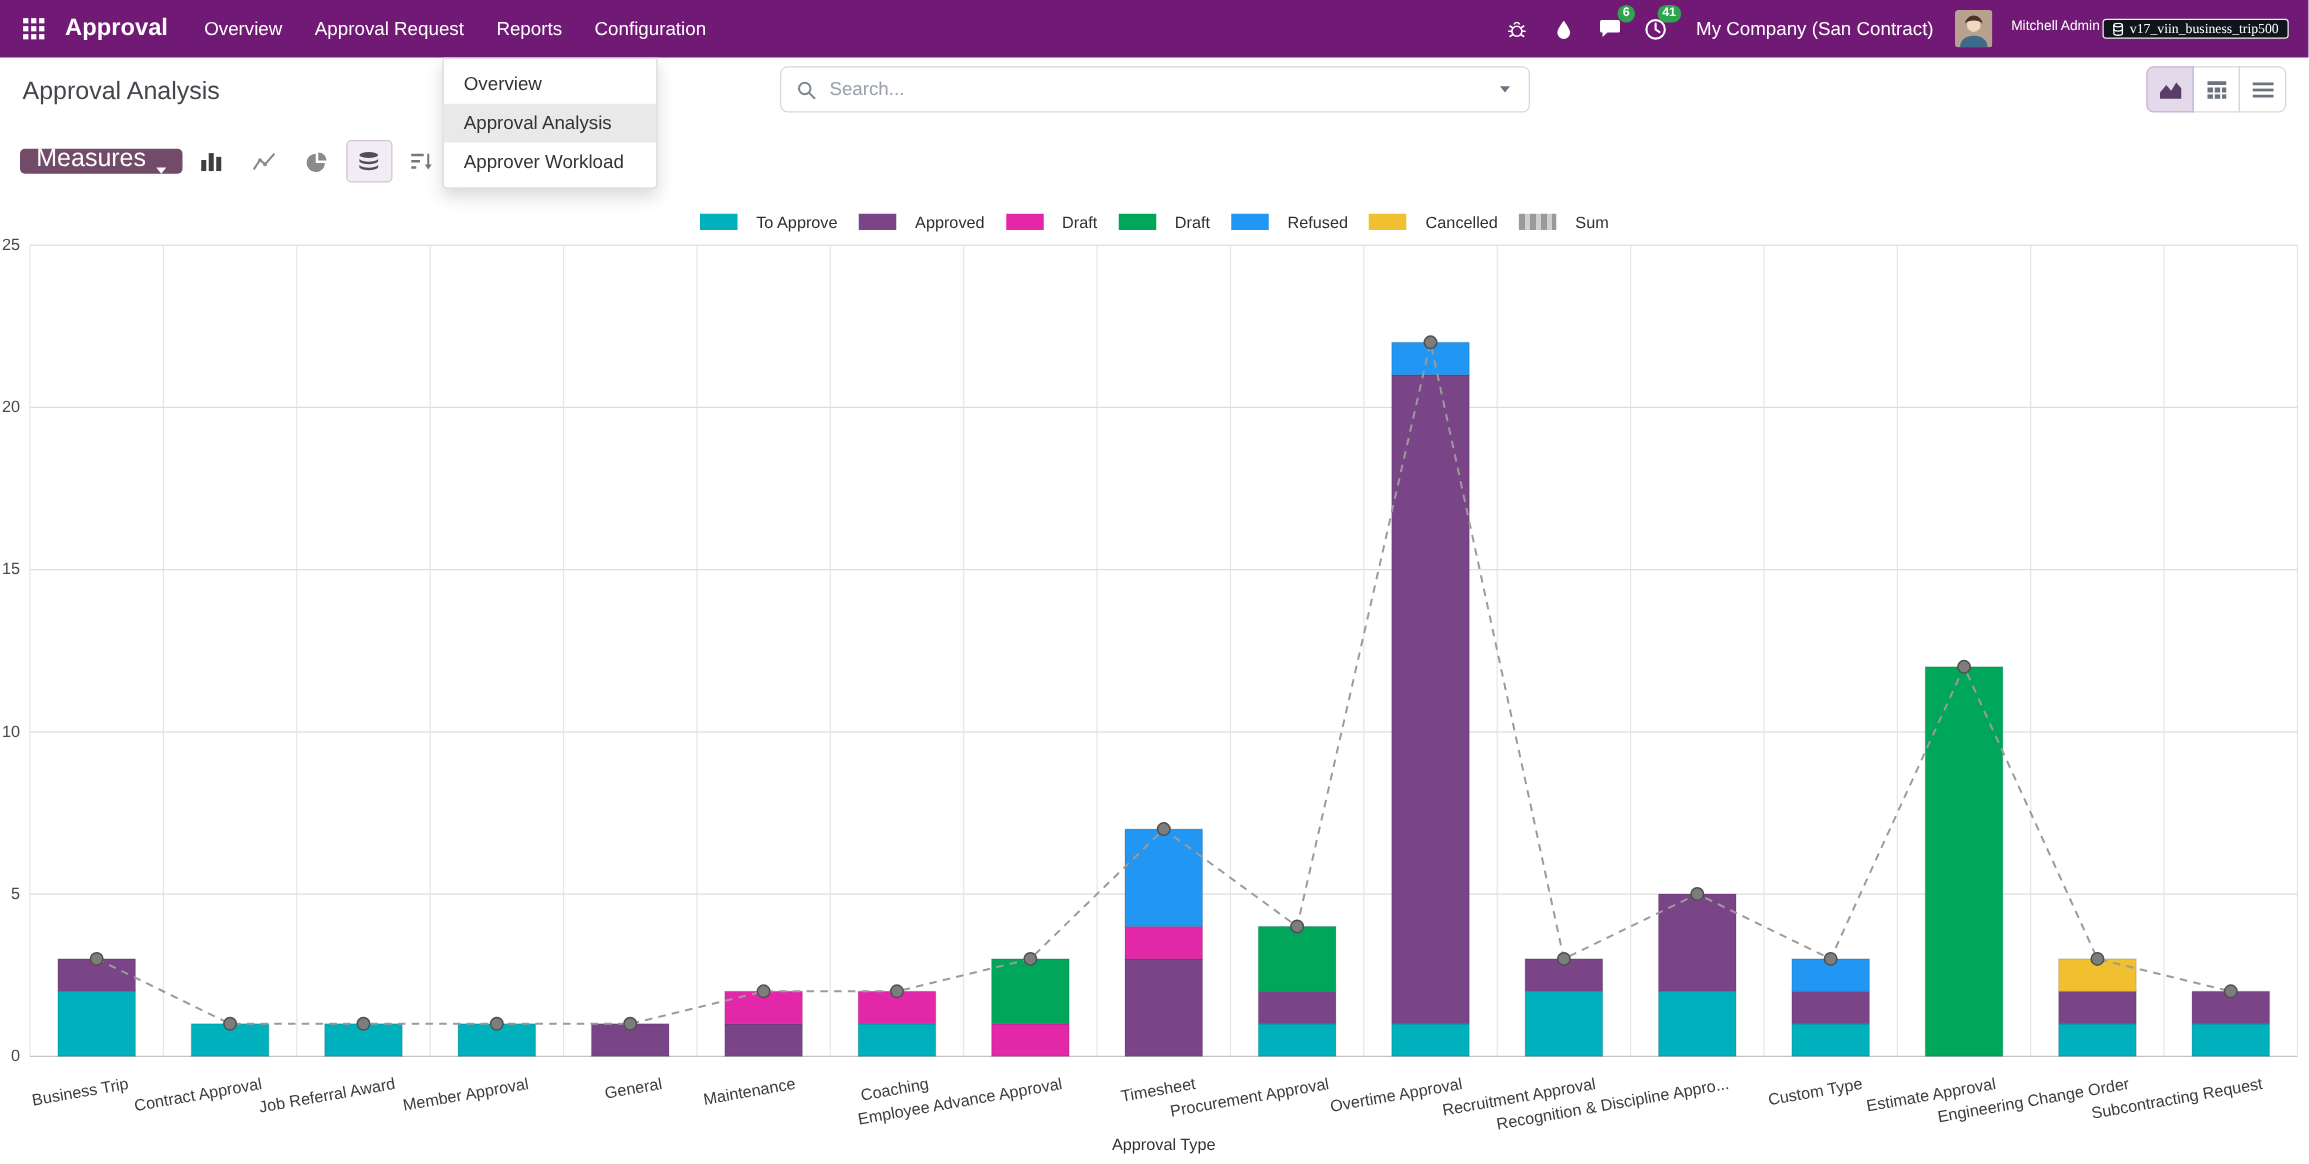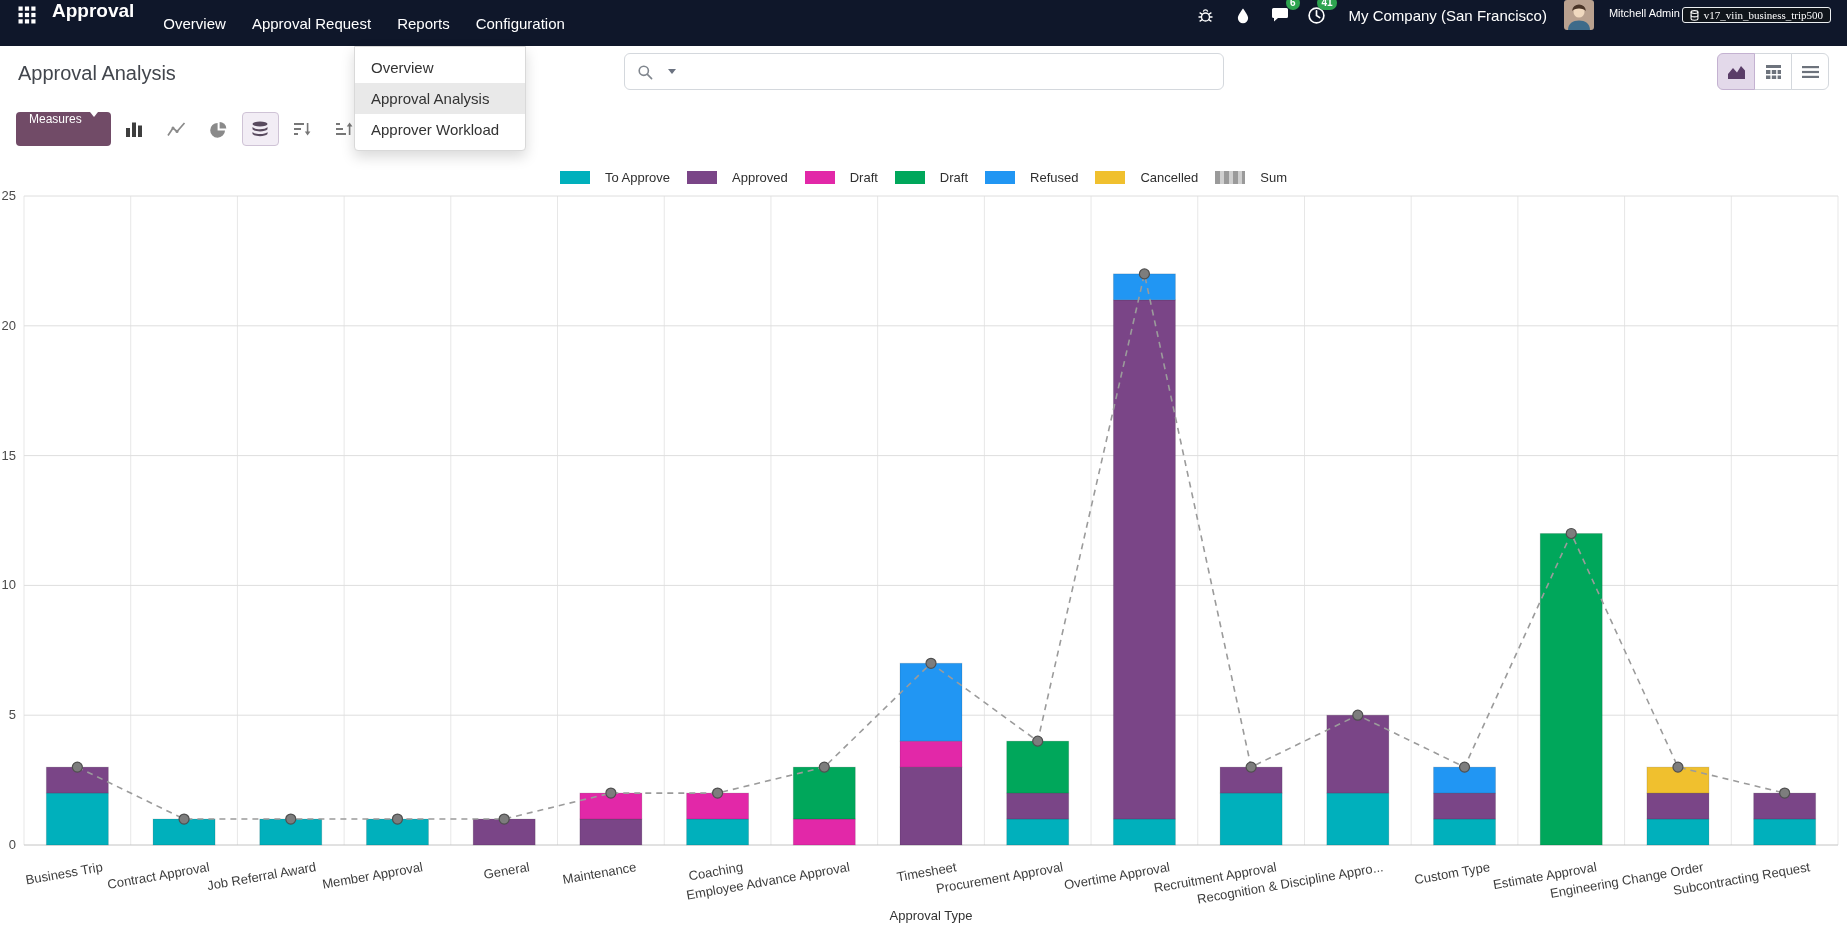--- a/index.html
+++ b/index.html
@@ -1,22 +1,22 @@
 <!DOCTYPE html>
 <html><head>
 <meta charset="utf-8">
 <style>
   * { box-sizing: border-box; }
   html,body { margin:0; padding:0; }
   body { font-family: "Liberation Sans", sans-serif; background:#fff; }
   .screen { position:relative; width:1847px; height:931px; background:#fff; overflow:hidden; }
 
   
-  .topbar { position:absolute; top:0; left:0; right:0; height:46px; background:#0f172a; color:#fff;
-            display:flex; align-items:flex-start; padding-left:12px; z-index:20; }
+  .topbar { position:absolute; top:0; left:0; right:0; height:46px; background:#701a75; color:#fff;
+            display:flex; align-items:center; padding-left:12px; z-index:20; }
   .apps-btn { width:30px; height:30px; display:flex; align-items:center; justify-content:center; cursor:pointer; }
   .brand { font-size:19px; font-weight:bold; margin:0 16px 0 10px; }
   .topnav { display:flex; height:100%; }
   .topnav-item { display:flex; align-items:center; padding:0 13px; font-size:15px; cursor:pointer; white-space:nowrap; }
   .systray { margin-left:auto; display:flex; align-items:center; gap:7px; padding-right:6px; }
   .tray-icon { position:relative; width:30px; height:30px; display:flex; align-items:center; justify-content:center; cursor:pointer; }
   .tray-badge { position:absolute; top:-4px; right:-5px; background:#2ea44f; color:#fff; font-size:10px; font-weight:bold;
                 line-height:14px; border-radius:8px; padding:0 4px; }
   .company { font-size:15px; margin:0 10px; white-space:nowrap; cursor:pointer; }
   .avatar { width:30px; height:30px; border-radius:3px; overflow:hidden; flex:none; cursor:pointer; }
@@ -42,22 +42,22 @@
   .search-caret { width:38px; height:100%; display:flex; align-items:center; justify-content:center; cursor:pointer; color:#6b7280; }
   .view-switcher { position:absolute; right:18px; top:7px; display:flex; height:37px; }
   .vs-btn { width:38px; border:1px solid #d4d8dd; background:#fff; display:flex; align-items:center; justify-content:center;
             margin-left:-1px; color:#6d737c; cursor:pointer; padding:0; }
   .vs-btn:first-child { border-radius:6px 0 0 6px; margin-left:0; }
   .vs-btn:last-child { border-radius:0 6px 6px 0; }
   .vs-btn.active { background:#e3d9ea; border-color:#c4b2d1; color:#5a3d68; z-index:1; }
 
   
   .toolbar { position:absolute; top:112px; left:16px; display:flex; align-items:center; z-index:5; }
-  .measures-btn { height:34px; background:#714B67; color:#fff; border:none; border-radius:4px; font-size:12px;
-                  padding:0 13px; display:flex; align-items:flex-start; gap:8px; cursor:pointer; font-family:inherit; }
+  .measures-btn { height:20px; background:#714B67; color:#fff; border:none; border-radius:4px; font-size:20px;
+                  padding:0 13px; display:flex; align-items:flex-end; gap:8px; cursor:pointer; font-family:inherit; }
   .caret-down { width:0; height:0; border-left:4px solid transparent; border-right:4px solid transparent; border-top:5px solid currentColor; display:inline-block; }
   .tool-btn { width:37px; height:34px; display:flex; align-items:center; justify-content:center; background:transparent;
               border:1px solid transparent; margin-left:5px; border-radius:4px; cursor:pointer; padding:0; }
   .tool-btn.pressed { border-color:#cfc3d6; background:#f2edf5; }
 
   
   .legend { position:absolute; top:170px; left:0; right:0; display:flex; justify-content:center; align-items:center;
             gap:17px; font-size:13px; color:#2f2f2f; z-index:4; }
   .legend-item { display:flex; align-items:center; gap:15px; cursor:pointer; }
   .legend-swatch { width:30px; height:13px; display:inline-block; }
@@ -116,21 +116,21 @@
           </svg>
         <span class="tray-badge">6</span>
       </div>
       <div class="tray-icon">
         <svg width="19" height="19" viewBox="0 0 18 18">
             <circle cx="9" cy="9" r="7" fill="none" stroke="#fff" stroke-width="1.6"></circle>
             <path d="M9 4.5 V9 L12 11" stroke="#fff" stroke-width="1.6" fill="none" stroke-linecap="round"></path>
           </svg>
         <span class="tray-badge">41</span>
       </div>
-      <div class="company">My Company (San Francisco)</div>
+      <div class="company">My Company (San Contract)</div>
       <div class="avatar">
         <svg width="30" height="30" viewBox="0 0 30 30">
           <rect width="30" height="30" fill="#b9a18f"></rect>
           <circle cx="15" cy="12" r="5.5" fill="#f0d9bf"></circle>
           <path d="M15 4.5 a7 7 0 0 1 7 6.5 c-2.5 -3.5 -11.5 -3.5 -14 0 a7 7 0 0 1 7 -6.5 Z" fill="#4a3527"></path>
           <path d="M4 30 c0 -6.5 5 -9.5 11 -9.5 s11 3 11 9.5 Z" fill="#3d6b8a"></path>
         </svg>
       </div>
       <div class="user-block">
         <span class="user-name">Mitchell Admin</span>
@@ -154,20 +154,21 @@
 
   <div class="control-panel">
     <div class="page-title">Approval Analysis</div>
     <div class="search-box">
       <span class="magnifier">
         <svg width="16" height="16" viewBox="0 0 16 16" fill="none" stroke="#80868e" stroke-width="1.6">
           <circle cx="6.8" cy="6.8" r="4.6"></circle>
             <path d="M10.4 10.4 L14.6 14.6" stroke-linecap="round"></path>
         </svg>
       </span>
+      <input class="search-input" value="" placeholder="Search..." style="">
       <span class="search-caret">
           <span class="caret-down"></span>
         </span>
     </div>
     <div class="view-switcher">
       <button class="vs-btn active">
         <svg width="19" height="16" viewBox="0 0 19 16">
             <path d="M1 15 L1 10 L6 4 L10 8.5 L14 2 L18 6.5 L18 15 Z" fill="currentColor"></path>
           </svg>
       </button>

